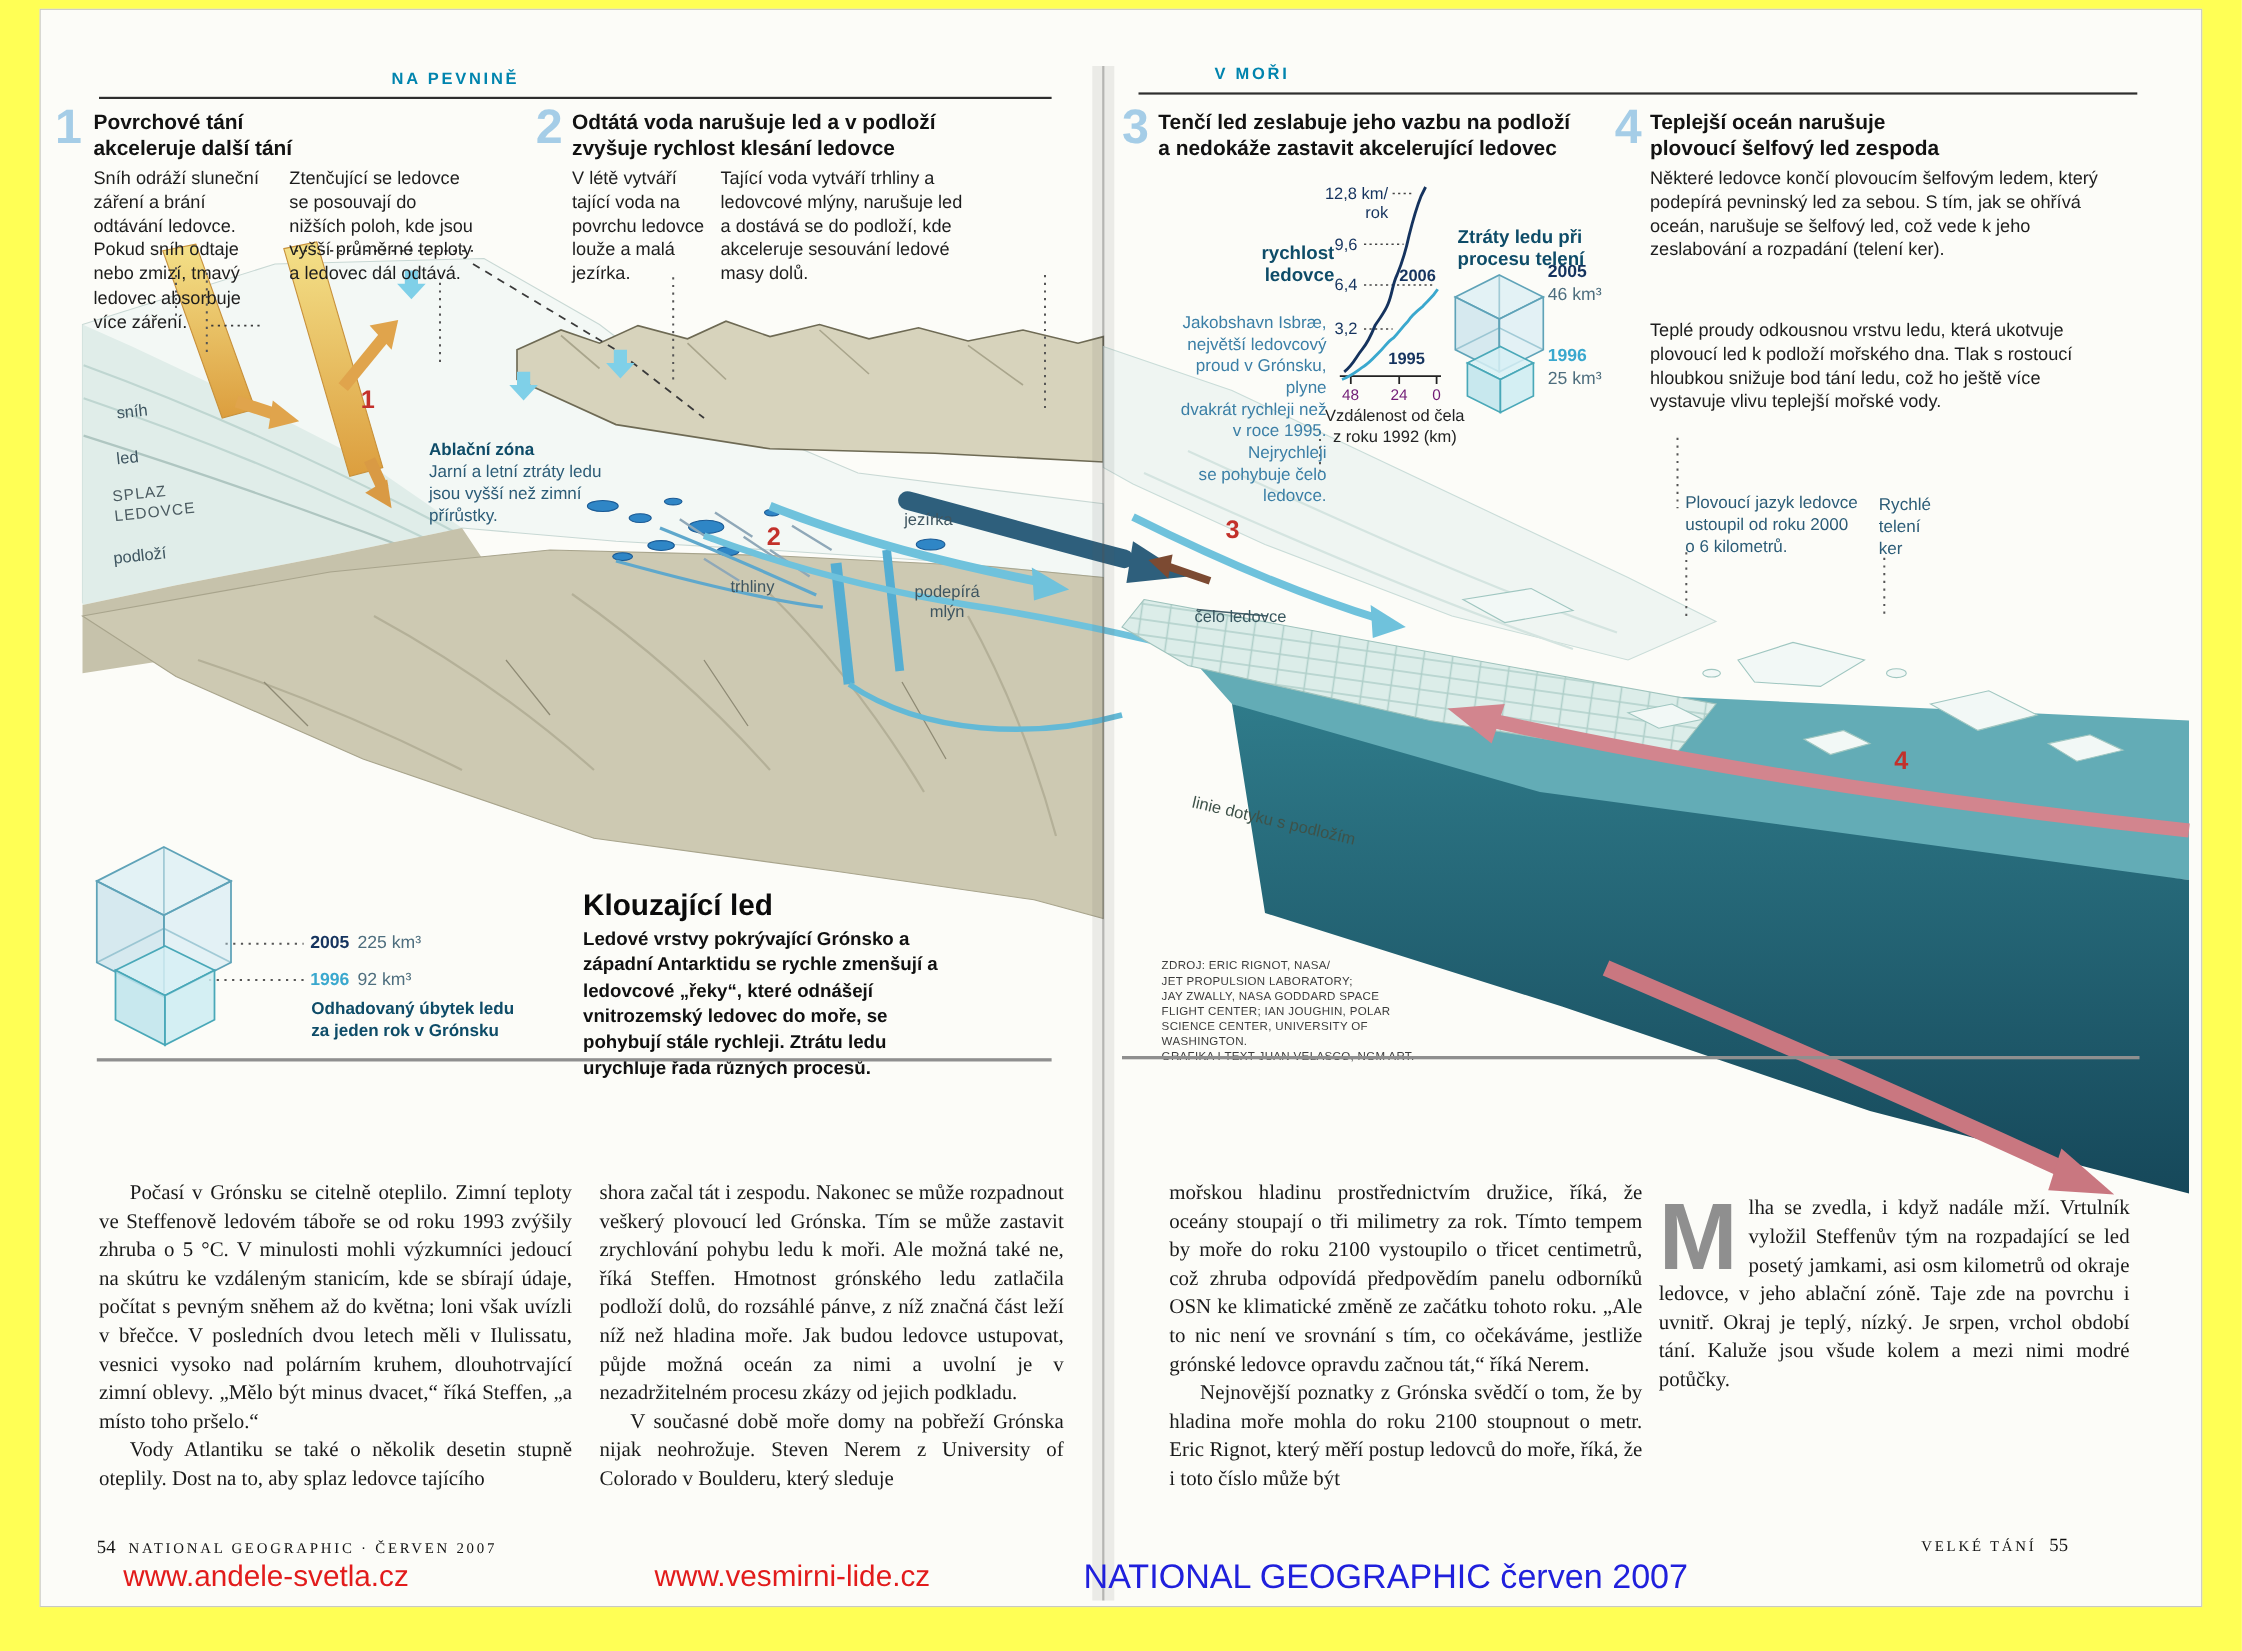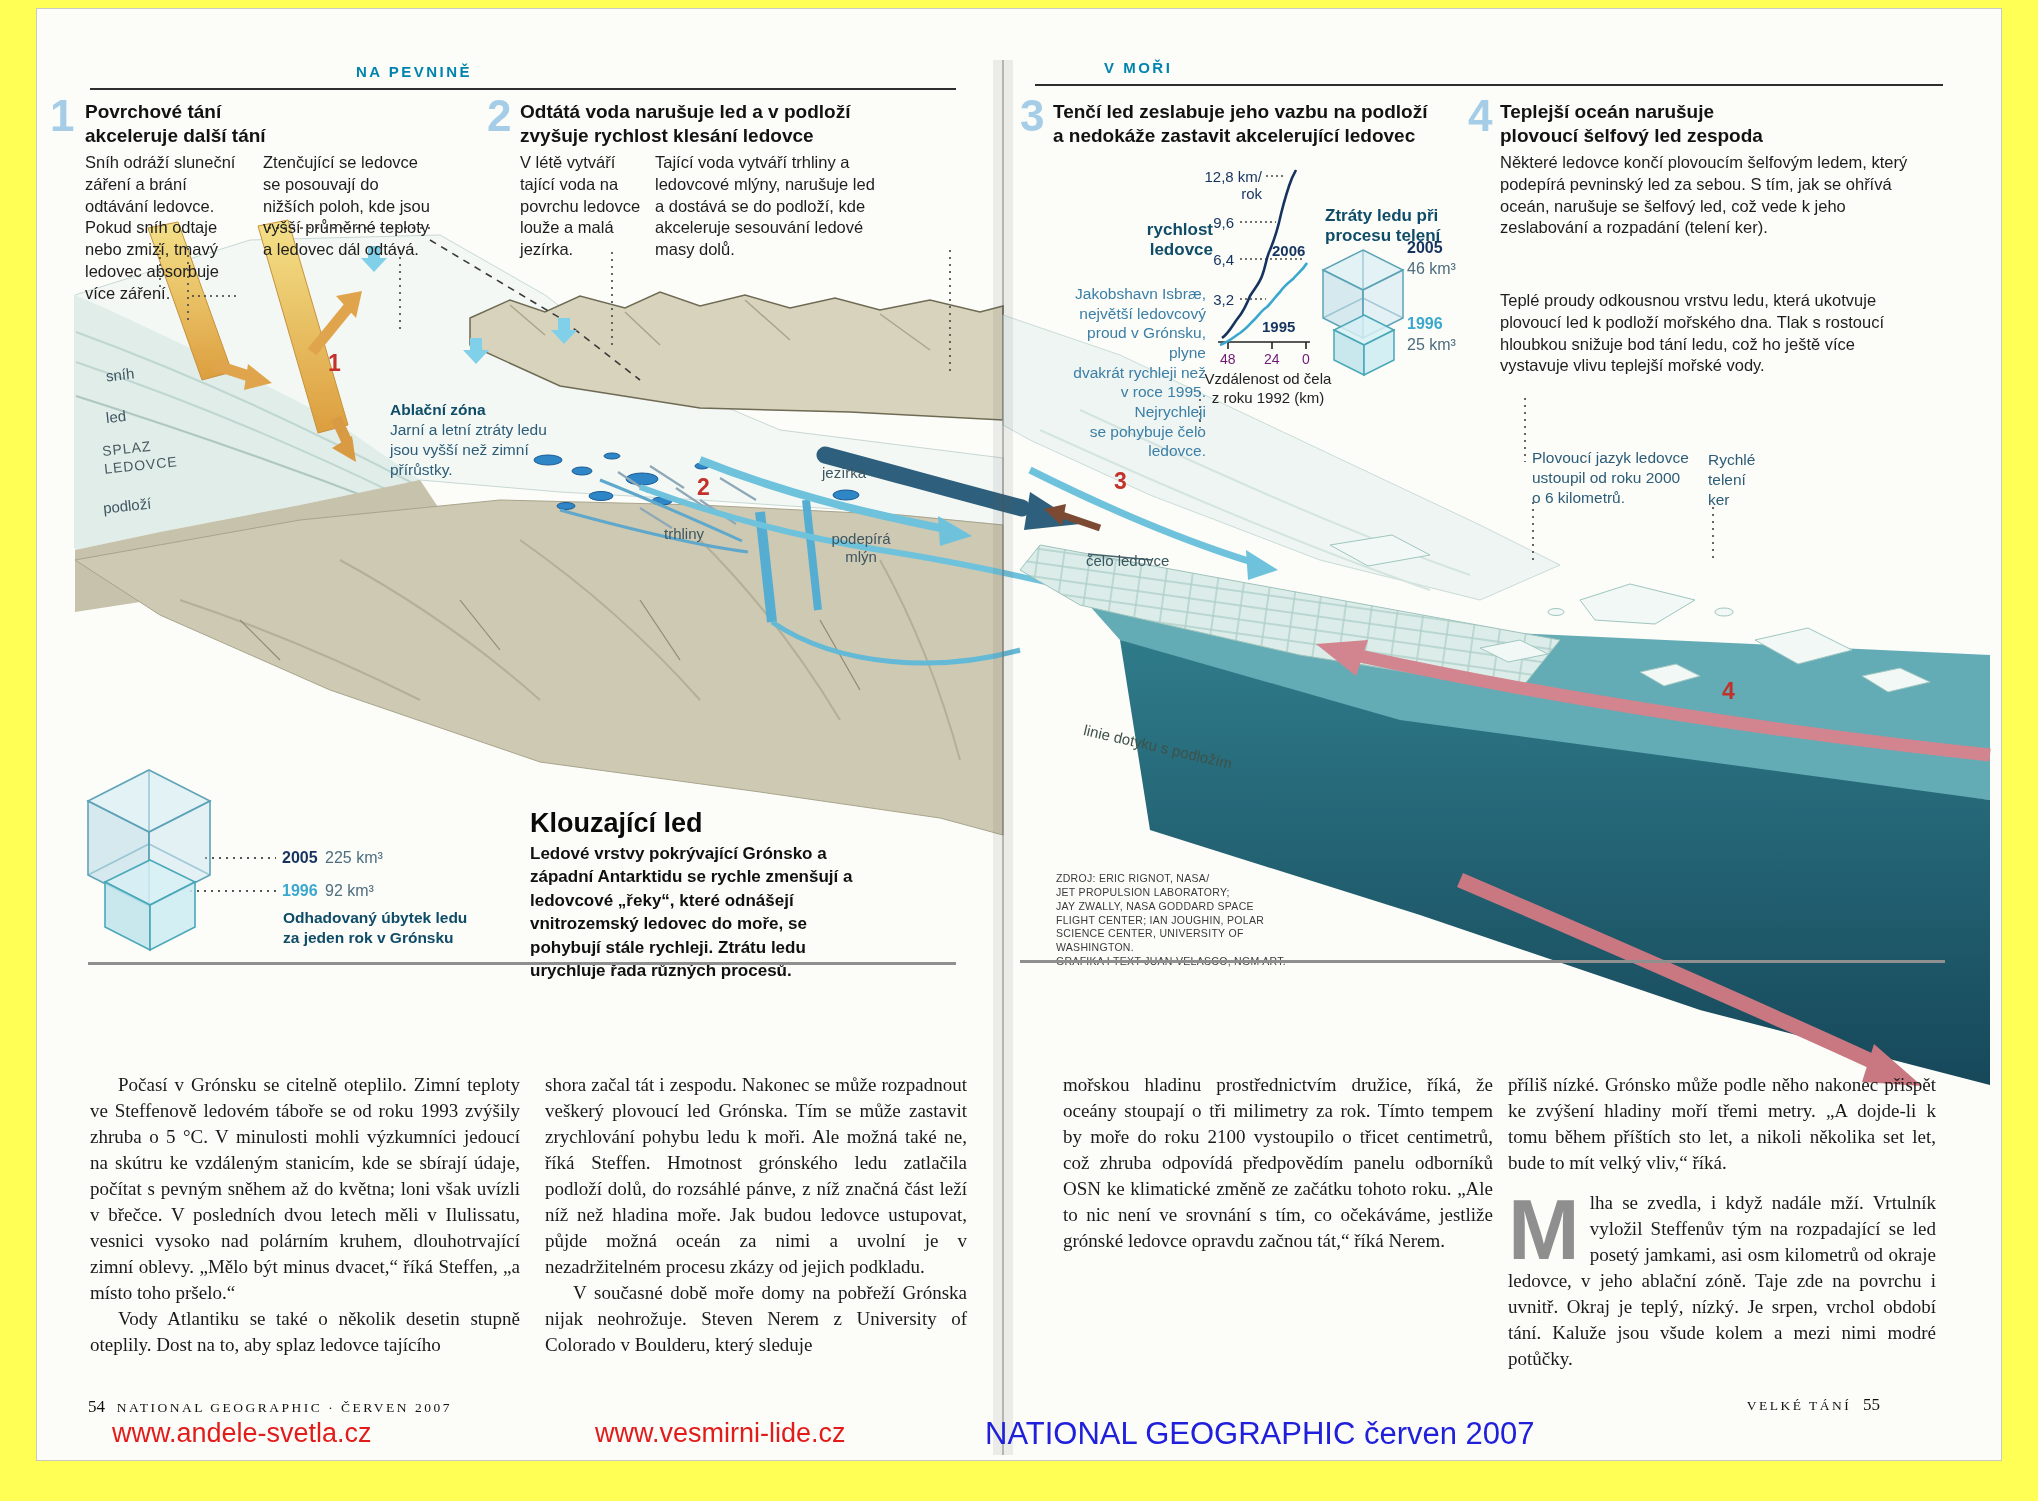--- a/index.html
+++ b/index.html
@@ -329,23 +329,23 @@
 <div class="acol" style="left:90px;top:1072px">
   <p class="ind">Počasí v Grónsku se citelně oteplilo. Zimní teploty ve Steffenově ledovém táboře se od roku 1993 zvýšily zhruba o 5 °C. V minulosti mohli výzkumníci jedoucí na skútru ke vzdáleným stanicím, kde se sbírají údaje, počítat s pevným sněhem až do května; loni však uvízli v břečce. V posledních dvou letech měli v Ilulissatu, vesnici vysoko nad polárním kruhem, dlouhotrvající zimní oblevy. „Mělo být minus dvacet,“ říká Steffen, „a místo toho pršelo.“</p>
   <p class="ind">Vody Atlantiku se také o několik desetin stupně oteplily. Dost na to, aby splaz ledovce tajícího</p>
 </div>
 <div class="acol" style="left:545px;top:1072px;width:422px">
   <p>shora začal tát i zespodu. Nakonec se může rozpadnout veškerý plovoucí led Grónska. Tím se může zastavit zrychlování pohybu ledu k moři. Ale možná také ne, říká Steffen. Hmotnost grónského ledu zatlačila podloží dolů, do rozsáhlé pánve, z níž značná část leží níž než hladina moře. Jak budou ledovce ustupovat, půjde možná oceán za nimi a uvolní je v nezadržitelném procesu zkázy od jejich podkladu.</p>
   <p class="ind">V současné době moře domy na pobřeží Grónska nijak neohrožuje. Steven Nerem z University of Colorado v Boulderu, který sleduje</p>
 </div>
 <div class="acol" style="left:1063px;top:1072px">
   <p>mořskou hladinu prostřednictvím družice, říká, že oceány stoupají o tři milimetry za rok. Tímto tempem by moře do roku 2100 vystoupilo o třicet centimetrů, což zhruba odpovídá předpovědím panelu odborníků OSN ke klimatické změně ze začátku tohoto roku. „Ale to nic není ve srovnání s tím, co očekáváme, jestliže grónské ledovce opravdu začnou tát,“ říká Nerem.</p>
+  <p class="ind">Nejnovější poznatky z Grónska svědčí o tom, že by hladina moře mohla do roku 2100 stoupnout o metr. Eric Rignot, který měří postup ledovců do moře, říká, že i toto číslo může být</p>
 </div>
 <div class="acol" style="left:1508px;top:1072px;width:428px">
-  <p>příliš nízké. Grónsko může podle něho nakonec přispět ke zvýšení hladiny moří třemi metry. „A dojde-li k tomu během příštích sto let, a nikoli několika set let, bude to mít velký vliv,“ říká.</p>
   <p style="margin-top:14px">
     <span class="dcap">M</span><span>lha se zvedla, i když nadále mží. Vrtulník vyložil Steffenův tým na rozpadající se led posetý jamkami, asi osm kilometrů od okraje ledovce, v jeho ablační zóně. Taje zde na povrchu i uvnitř. Okraj je teplý, nízký. Je srpen, vrchol období tání. Kaluže jsou všude kolem a mezi nimi modré potůčky.</span>
   </p>
 </div>
 
 <div class="abs ftr" style="left:88px;top:1398px">
   <span class="pg">54</span>&nbsp;
   <span>NATIONAL GEOGRAPHIC · ČERVEN 2007</span>
 </div>
 <div class="abs ftr" style="left:1580px;top:1396px;width:300px;text-align:right">

